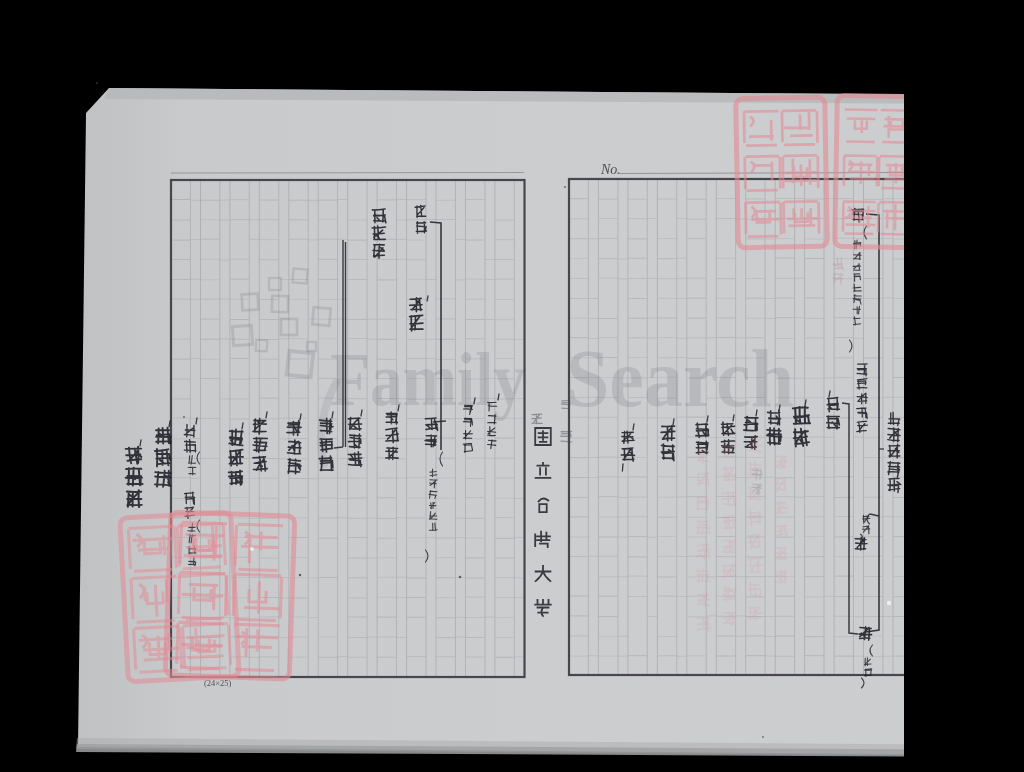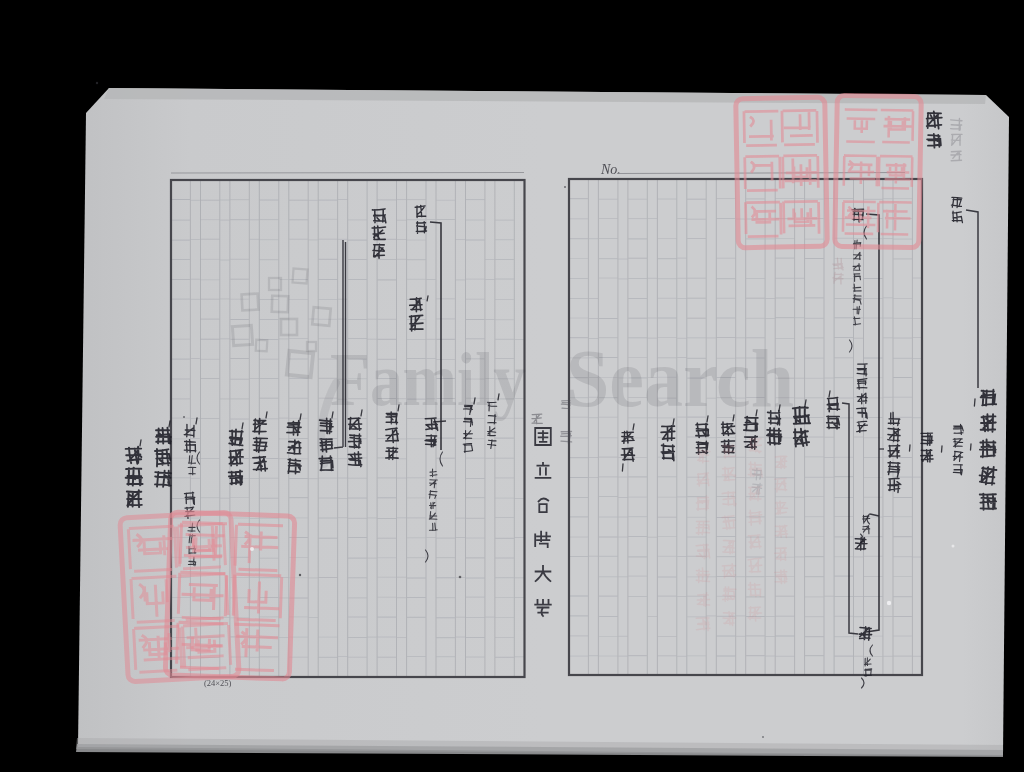--- a/index.html
+++ b/index.html
@@ -1,15 +1,15 @@
 <!DOCTYPE html>
 <html><head><meta charset="utf-8"><style>
 html,body{margin:0;padding:0;background:#000;}
 *{font-family:"Liberation Serif",serif;}
-#scene{position:relative;width:1024px;height:772px;background:#000;overflow:hidden;}
+#scene{position:relative;width:904px;height:772px;background:#000;overflow:hidden;}
 </style></head><body>
 <div id="scene">
 <svg width="1024" height="772" viewBox="0 0 1024 772">
 <defs>
 <linearGradient id="paperg" x1="0" y1="0" x2="1" y2="0">
 <stop offset="0" stop-color="#c0c1c3"></stop>
           <stop offset="0.12" stop-color="#c9cacc"></stop>
 <stop offset="0.5" stop-color="#cccdcf"></stop>
           <stop offset="0.95" stop-color="#cccdcf"></stop>
           <stop offset="1" stop-color="#c6c7c9"></stop>

